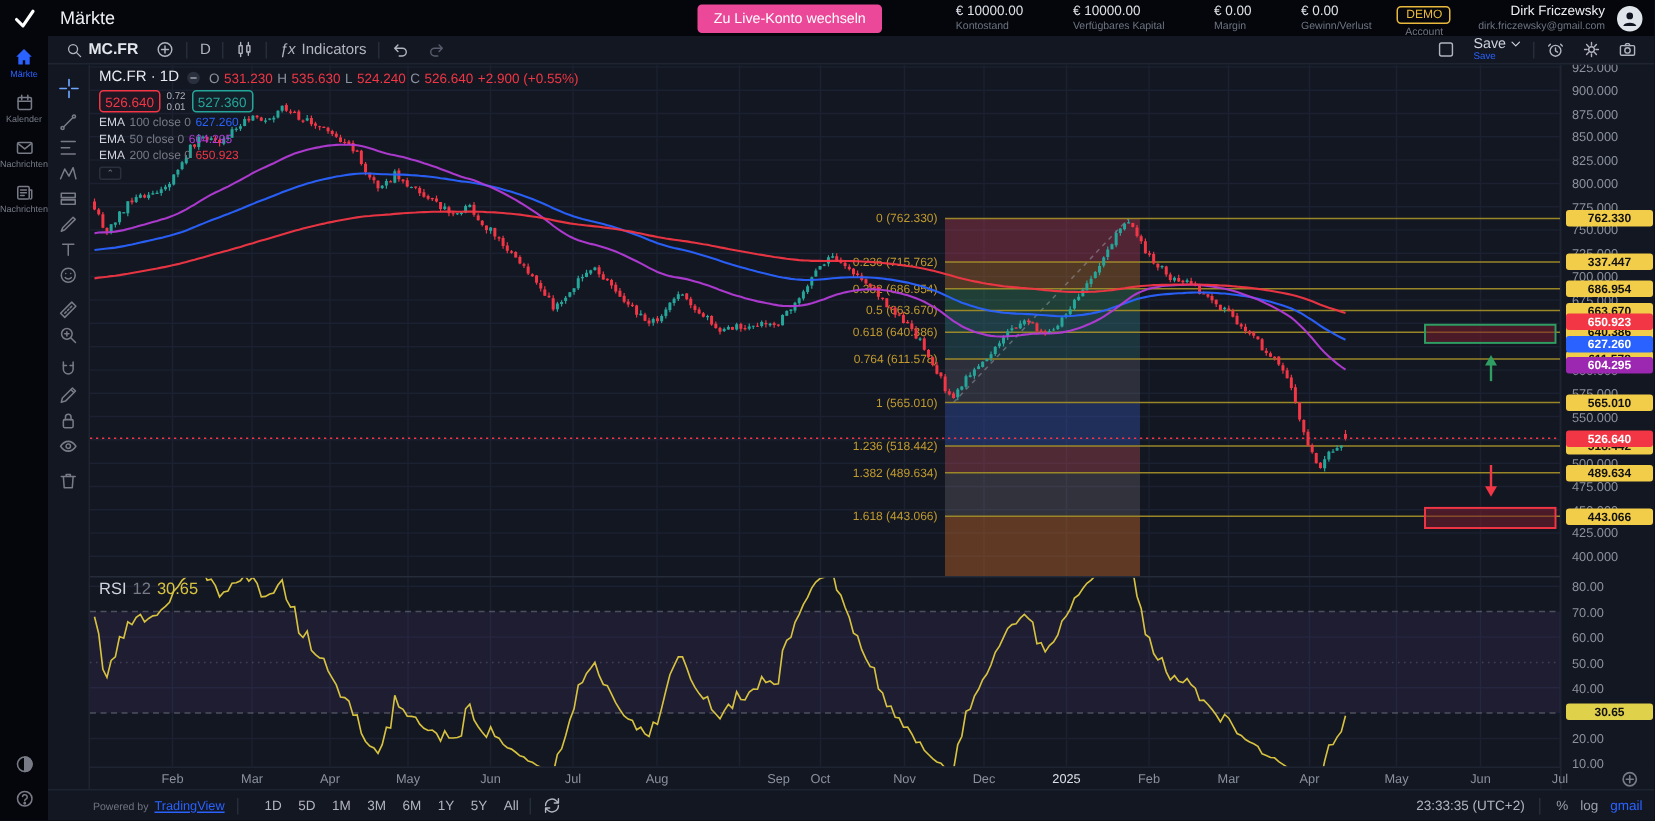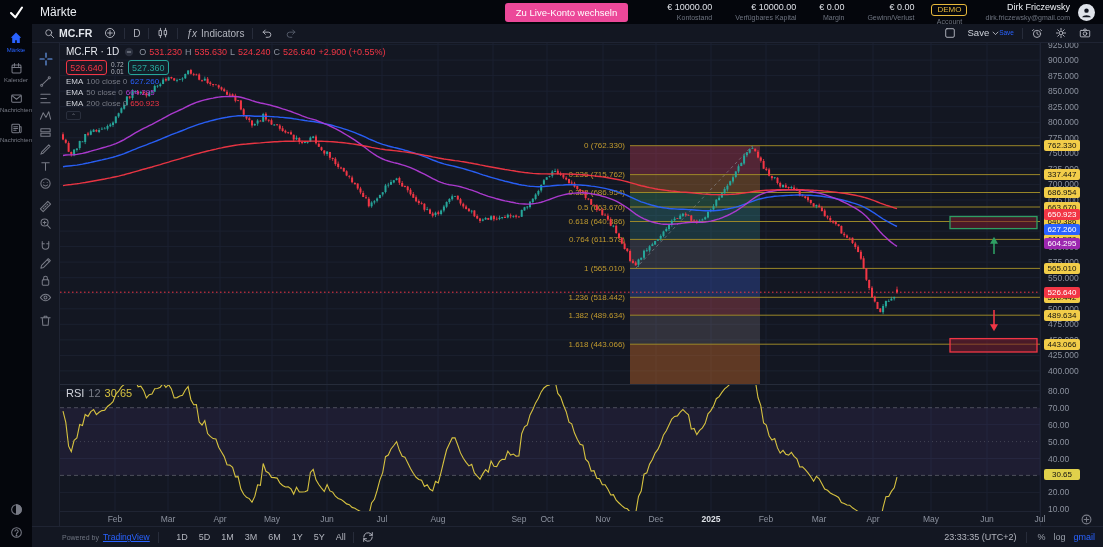--- a/index.html
+++ b/index.html
@@ -6,62 +6,62 @@
 body{background:#000;font-family:"Liberation Sans",sans-serif}
 #app{position:relative;width:1103px;height:547px;background:#131722;overflow:hidden;color:#d1d4dc;font-family:"Liberation Sans",sans-serif}
 svg{display:block}
 .ic{stroke:currentColor;fill:none;stroke-width:1.1;stroke-linecap:round;stroke-linejoin:round}
 
 #topbar{position:absolute;left:0;top:0;width:1103px;height:24px;background:#04060c;display:flex;align-items:center;z-index:9}
 #logo{width:32px;height:24px;display:flex;align-items:center;justify-content:center}
 #topbar-title{margin-left:8px;font-size:12px;color:#eceff4}
 #topbar-right{margin-left:auto;display:flex;align-items:center;padding-right:8px}
 #live-btn{background:#ec4899;color:#fff;font-size:9.5px;padding:4px 11px;border-radius:3px;border:none;cursor:pointer;margin-right:16px;font-family:inherit}
-.metric{text-align:right;margin-left:23px;line-height:1}
+.metric{text-align:left;margin-left:33px;line-height:1}
 .metric .mv{font-size:9px;color:#dde0e6}
 .metric .ml{font-size:7px;color:#6e7480;margin-top:2px}
 #demo-badge{margin-left:17px;text-align:center;line-height:1}
 #demo-badge .dv{font-size:8px;color:#e8b93c;border:1px solid #e8b93c;border-radius:3px;padding:1px 5px;display:inline-block}
 #demo-badge .dl{font-size:7px;color:#6e7480;margin-top:2px}
 #user-block{margin-left:18px;text-align:right;line-height:1}
 #user-block .un{font-size:9px;color:#eceff4}
 #user-block .ue{font-size:7px;color:#6e7480;margin-top:2px}
 #avatar{width:17px;height:17px;border-radius:50%;background:#dfe3ea;margin-left:8px;display:flex;align-items:center;justify-content:center}
 
 #ctoolbar{position:absolute;left:32px;top:24px;right:0;height:19px;background:#131722;border-bottom:1px solid #1f2433;display:flex;align-items:center;padding:0 6px;font-size:10px;color:#b2b5be;z-index:8}
 .tbtn{display:flex;align-items:center;gap:4px;padding:0 6px;height:100%;cursor:pointer}
 .tsym{font-weight:bold;color:#e3e6ec;font-size:10.5px}
 .vsep{width:1px;height:11px;background:#272c3a;margin:0 2px}
 .dim{color:#565c6b}
 #ctoolbar-right{margin-left:auto;display:flex;align-items:center}
-#save-block{display:flex;flex-direction:row;align-items:center;line-height:1;padding:0 6px;cursor:pointer}
+#save-block{display:flex;flex-direction:column;line-height:1;padding:0 6px;cursor:pointer}
 #save-main{display:flex;align-items:center;gap:3px;font-size:9.5px;color:#cfd3db}
 #save-sub{font-size:6.5px;color:#2962ff;margin-top:1px}
 .fx{font-style:italic;font-size:10px}
 
 #sidebar{position:absolute;left:0;top:24px;bottom:0;width:32px;background:#04060c;display:flex;flex-direction:column;align-items:center;padding-top:7px;z-index:8}
 .sb-item{display:flex;flex-direction:column;align-items:center;gap:2px;margin-bottom:9px;color:#787b86;cursor:pointer}
 .sb-item .sb-label{font-size:6px;line-height:1}
 .sb-item.active{color:#2962ff}
 #sidebar-bottom{margin-top:auto;display:flex;flex-direction:column;align-items:center;gap:10px;padding-bottom:8px;color:#787b86}
 
 #drawbar{position:absolute;left:32px;top:43px;width:28px;bottom:21px;background:#131722;border-right:1px solid #1f2433;display:flex;flex-direction:column;align-items:center;padding-top:7px;z-index:7}
 .dicon{width:28px;height:17px;display:flex;align-items:center;justify-content:center;color:#787b86;cursor:pointer;flex:0 0 auto}
 .dgap{height:6px;flex:0 0 auto}
 
 #price-pane{position:absolute;left:60px;top:43px;width:980px;height:341px;overflow:hidden}
 #rsi-pane{position:absolute;left:60px;top:385px;width:980px;height:126px;overflow:hidden}
 #pane-divider{position:absolute;left:32px;top:384px;width:1071px;height:1px;background:#262c3a;z-index:3}
 #axis-divider{position:absolute;left:32px;top:511px;width:1071px;height:1px;background:#1f2433;z-index:3}
 #price-scale{position:absolute;left:1040px;top:43px;width:63px;height:483px;border-left:1px solid #1f2433;background:#131722;z-index:4}
 .ptick{position:absolute;left:7px;font-size:8.5px;line-height:9px;color:#8b919e}
-.plabel{position:absolute;left:3px;width:36px;height:11px;border-radius:2px;font-size:8px;line-height:11px;text-align:center;font-weight:normal}
+.plabel{position:absolute;left:3px;width:58px;height:11px;border-radius:2px;font-size:8px;line-height:11px;text-align:center;font-weight:bold}
 #time-axis{position:absolute;left:60px;top:512px;width:980px;height:14px;z-index:4}
 .mtick{position:absolute;top:3px;transform:translateX(-50%);font-size:8.5px;color:#8b919e;line-height:1}
-.mtick.major{color:#dde0e6;font-weight:bold}
+.mtick.major{color:#dde0e6;font-weight:normal}
 #axis-gear{position:absolute;left:1081px;top:514px;color:#787b86;z-index:5}
 
 #legend{position:absolute;left:66px;top:46px;z-index:6}
 #legend-row1{display:flex;align-items:center;gap:5px;font-size:10px;color:#e8eaf0}
 #ohlc{display:flex;gap:3px;font-size:9px}
 #ohlc .k{color:#8b919e}#ohlc .v{color:#f23645}
 #quote-row{display:flex;align-items:stretch;margin-top:3px}
 .quote-box{width:41px;height:15px;border:1px solid;border-radius:3px;font-size:9px;display:flex;align-items:center;justify-content:center;cursor:pointer}
 .bid{border-color:#f23645;color:#f23645;background:rgba(242,54,69,.06)}
 .ask{border-color:#26a69a;color:#26a69a;background:rgba(38,166,154,.06)}

